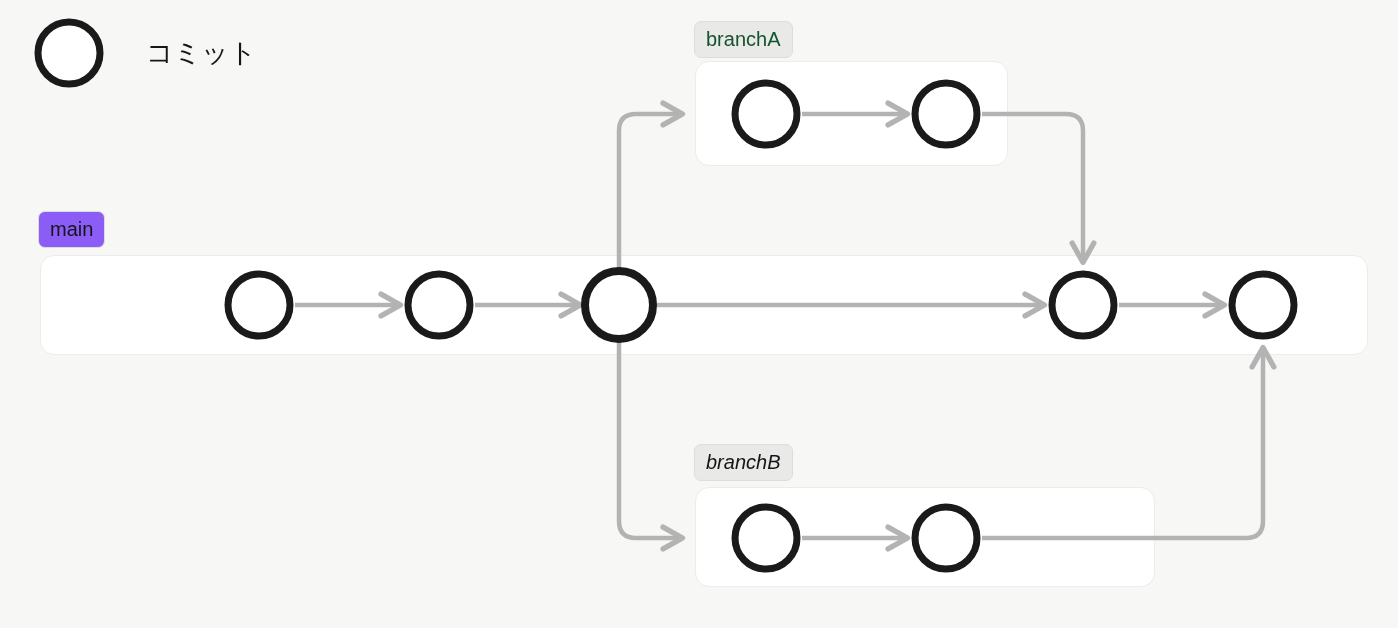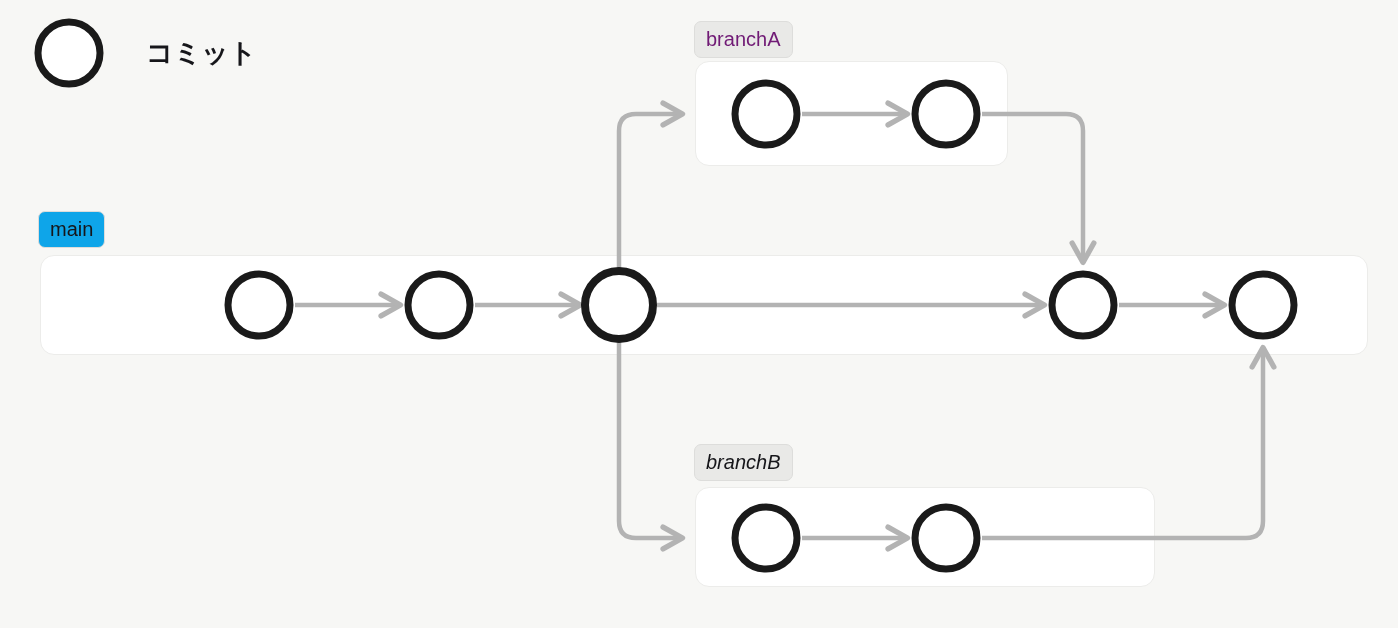--- a/index.html
+++ b/index.html
@@ -42,33 +42,32 @@
     padding: 7px 11px 8px 11px;
     box-sizing: border-box;
     white-space: nowrap;
   }
   .legend-label {
     position: absolute;
     color: #16161a;
     font-size: 27px;
     line-height: 1;
     white-space: nowrap;
-    font-weight: bold;
   }
 </style>
 </head>
 <body>
 
 <div id="stage">
 
   <div id="lane-layer">
       <div class="lane-box" style="left: 40px; top: 255px; width: 1328px; height: 100px; background: rgb(255, 255, 255); border-color: rgb(236, 236, 234);"></div>
-      <div class="badge" style="left: 38px; top: 211px; background: #0ea5e9; border-color: rgb(221, 221, 219); color: rgb(22, 22, 26);">main</div>
+      <div class="badge" style="left: 38px; top: 211px; background: #8b5cf6; border-color: rgb(221, 221, 219); color: rgb(22, 22, 26);">main</div>
       <div class="lane-box" style="left: 695px; top: 61px; width: 313px; height: 105px; background: rgb(255, 255, 255); border-color: rgb(236, 236, 234);"></div>
-      <div class="badge" style="left: 694px; top: 21px; background: rgb(233, 233, 231); border-color: rgb(221, 221, 219); color: #701a75;">branchA</div>
+      <div class="badge" style="left: 694px; top: 21px; background: rgb(233, 233, 231); border-color: rgb(221, 221, 219); color: #14532d;">branchA</div>
       <div class="lane-box" style="left: 695px; top: 487px; width: 460px; height: 100px; background: rgb(255, 255, 255); border-color: rgb(236, 236, 234);"></div>
       <div class="badge" style="left: 694px; top: 444px; background: rgb(233, 233, 231); border-color: rgb(221, 221, 219); color: rgb(22, 22, 26); font-style: italic;">branchB</div>
     </div>
 
   <svg class="layer" id="edge-layer" viewBox="0 0 1398 628" xmlns="http://www.w3.org/2000/svg">
       <defs>
         <marker id="arrowhead" viewBox="0 0 10 10" refX="8.2" refY="5" markerWidth="6.2" markerHeight="6.2" orient="auto-start-reverse" markerUnits="strokeWidth">
           <path d="M 1.4 1.1 L 8.4 5 L 1.4 8.9" fill="none" stroke="#b3b3b3" stroke-width="1.9" stroke-linecap="round" stroke-linejoin="round"></path>
         </marker>
       </defs>

